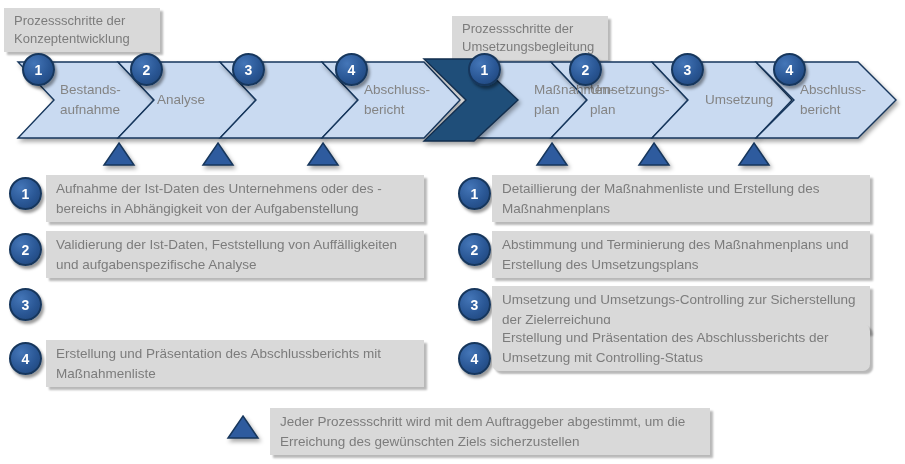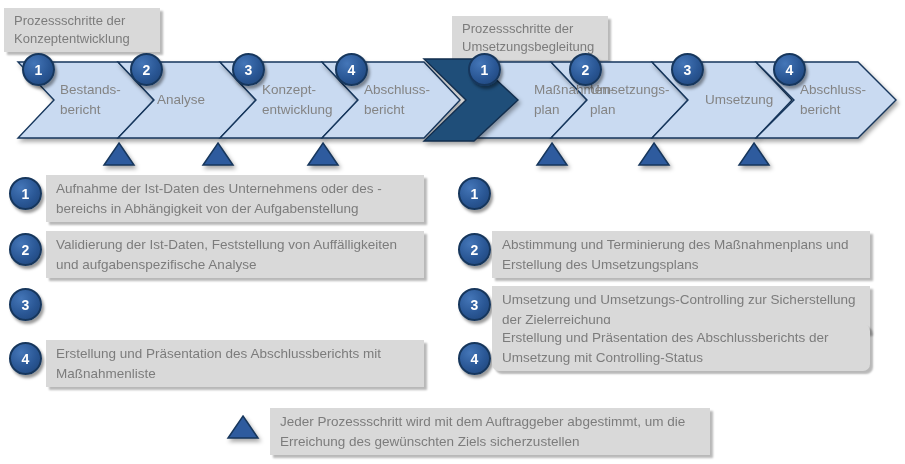--- a/index.html
+++ b/index.html
@@ -46,24 +46,22 @@
     <polygon class="light shadowed" points="220,4 322,4 358,42 322,80 220,80 256,42"></polygon>
     <polygon class="light shadowed" points="322,4 424,4 460,42 424,80 322,80 358,42"></polygon>
     <polygon class="light shadowed" points="470,4 551,4 587,42 551,80 470,80 506,42"></polygon>
     <polygon class="light shadowed" points="551,4 652,4 688,42 652,80 551,80 587,42"></polygon>
     <polygon class="light shadowed" points="652,4 756,4 792,42 756,80 652,80 688,42"></polygon>
     <polygon class="light shadowed" points="756,4 858,4 896,42 858,80 756,80 794,42"></polygon>
     <polygon class="dark shadowed" points="424,1 474,1 518,42 474,83 424,83 466,42"></polygon>
   </svg>
 
   <div class="chev-label" style="left:60px;">Bestands-
-bericht</div>
+aufnahme</div>
   <div class="chev-label" style="left:157px;">Analyse</div>
-  <div class="chev-label" style="left:262px;">Konzept-
-entwicklung</div>
   <div class="chev-label" style="left:364px;">Abschluss-
 bericht</div>
   <div class="chev-label" style="left:534px;">Maßnahmen-
 plan</div>
   <div class="chev-label" style="left:590px;">Umsetzungs-
 plan</div>
   <div class="chev-label" style="left:705px;">Umsetzung</div>
   <div class="chev-label" style="left:800px;">Abschluss-
 bericht</div>
 
@@ -100,20 +98,21 @@
 
   <div class="num" style="left:9px;top:233px;">2</div>
   <div class="gbox desc-box" style="left:46px;top:231px;">Validierung  der Ist-Daten, Feststellung von Auffälligkeiten und aufgabenspezifische Analyse</div>
 
   <div class="num" style="left:9px;top:288px;">3</div>
 
   <div class="num" style="left:9px;top:342px;">4</div>
   <div class="gbox desc-box" style="left:46px;top:340px;">Erstellung und Präsentation des Abschlussberichts mit Maßnahmenliste</div>
 
   <div class="num" style="left:458px;top:177px;">1</div>
+  <div class="gbox desc-box" style="left:492px;top:175px;">Detaillierung  der Maßnahmenliste und Erstellung des Maßnahmenplans</div>
 
   <div class="num" style="left:458px;top:233px;">2</div>
   <div class="gbox desc-box" style="left:492px;top:231px;">Abstimmung und Terminierung des Maßnahmenplans und Erstellung des Umsetzungsplans</div>
 
   <div class="num" style="left:458px;top:288px;">3</div>
   <div class="gbox desc-box" style="left:492px;top:286px;">Umsetzung und Umsetzungs-Controlling zur Sicherstellung der Zielerreichung</div>
 
   <div class="num" style="left:458px;top:342px;">4</div>
   <div class="gbox desc-box" style="left:492px;top:324px;border-radius:7px;">Erstellung und Präsentation des Abschlussberichts der Umsetzung mit Controlling-Status</div>
 

